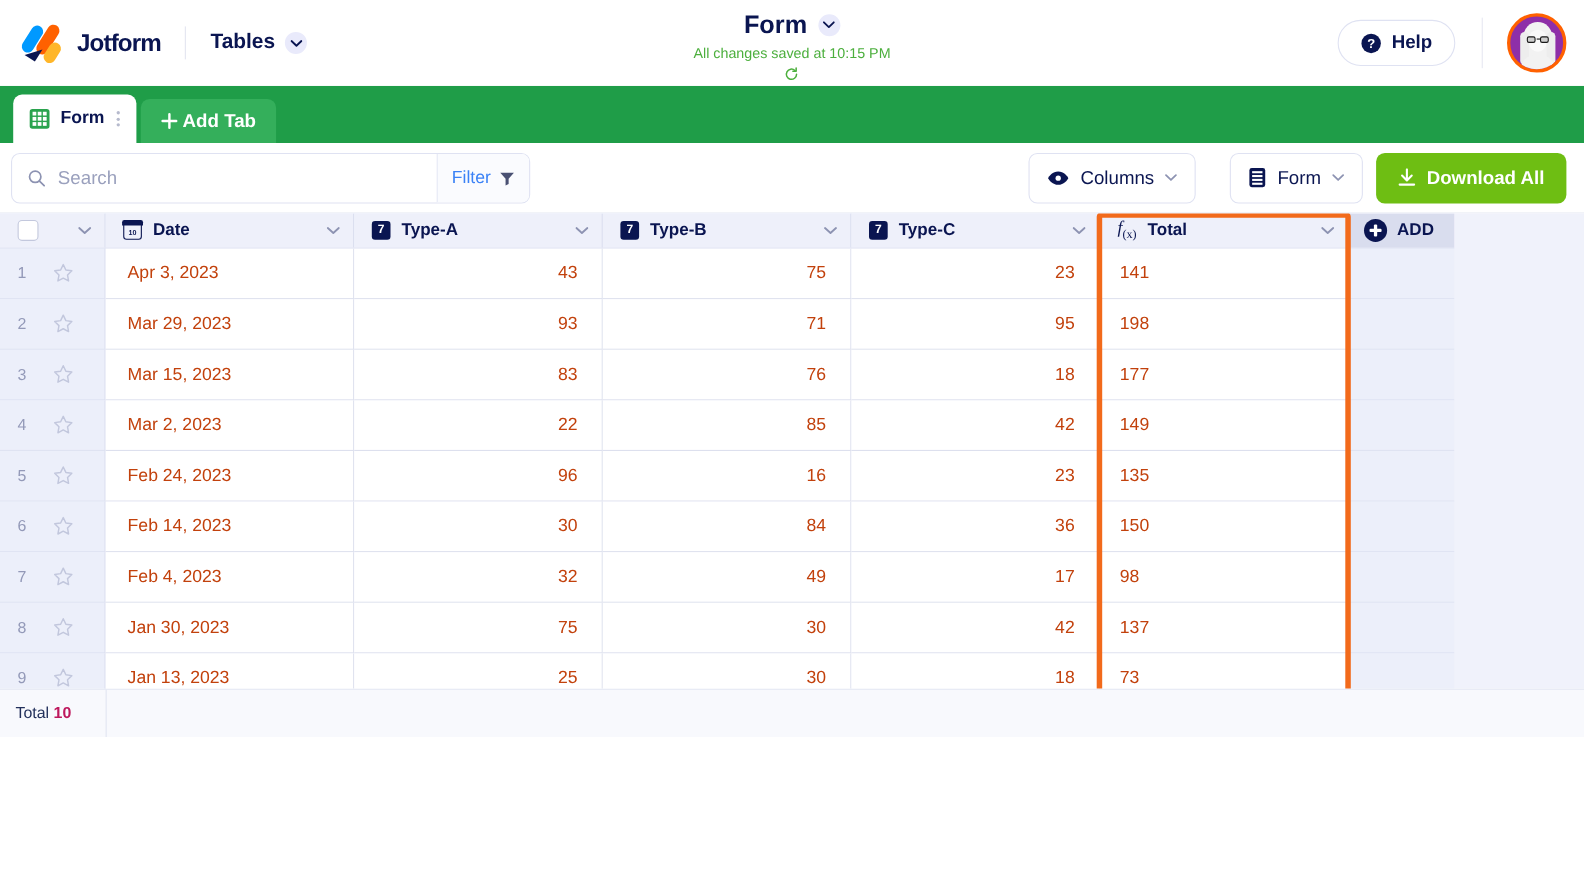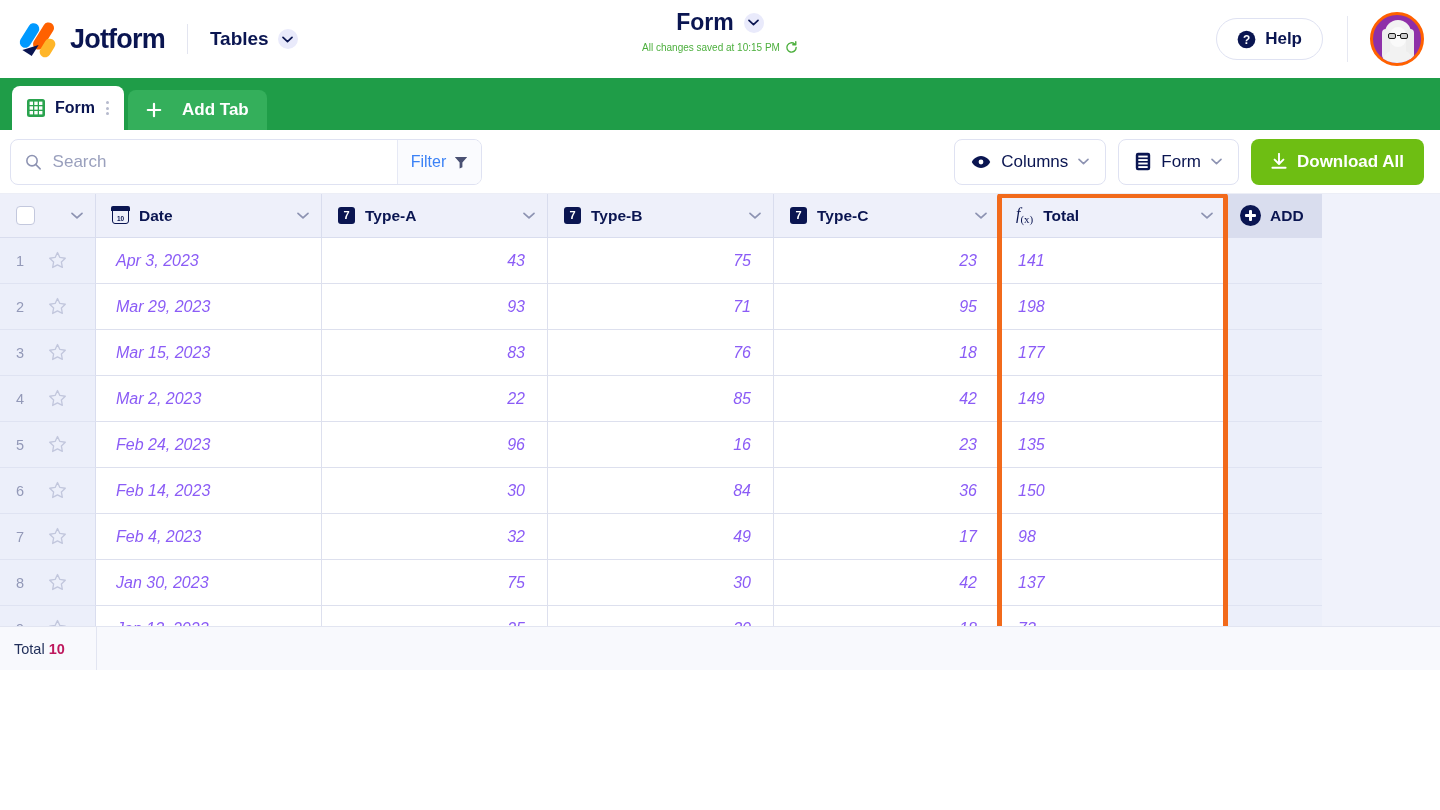--- a/index.html
+++ b/index.html
@@ -24,41 +24,41 @@
     width: 38px; height: 40px; position: relative; margin-right: 10px;
   }
   .logo-bar { position: absolute; border-radius: 6px; }
   .lb-blue  { width: 11px; height: 27px; background: #0099ff; left: 2px;  top: 3px;  transform: rotate(32deg); }
   .lb-orange{ width: 11px; height: 30px; background: #ff6100; left: 16px; top: 2px;  transform: rotate(32deg); }
   .lb-yellow{ width: 11px; height: 20px; background: #ffb629; left: 20px; top: 19px; transform: rotate(32deg); }
   .lb-navy  { width: 0; height: 0; left: 3px; top: 22px; border-radius: 0;
               border-left: 11px solid transparent; border-bottom: 13px solid #0a1551;
               transform: rotate(32deg); }
   .brand-name {
-    font-size: 27px; font-weight: bold; color: #0a1551; letter-spacing: -0.8px;
+    font-size: 22px; font-weight: bold; color: #0a1551; letter-spacing: -0.8px;
   }
   .brand-divider { width: 1px; height: 30px; background: #e3e5f0; margin: 0 22px 0 22px; }
   .tables-menu { display: flex; align-items: center; gap: 9px; cursor: pointer; }
   .tables-label { font-size: 19px; font-weight: bold; color: #0a1551; }
   .chip-caret {
     width: 20px; height: 20px; border-radius: 50%; background: #e9eafb;
     display: flex; align-items: center; justify-content: center;
   }
   .chip-caret svg { display: block; }
 
   .center-block {
     position: absolute; left: 0; right: 0; top: 9px;
     display: flex; flex-direction: column; align-items: center; pointer-events: none;
   }
   .center-block > * { pointer-events: auto; }
   .form-title-row { display: flex; align-items: center; gap: 10px; }
   .form-title { font-size: 23px; font-weight: bold; color: #0a1551; }
   .save-status {
-    margin-top: 5px; font-size: 10px; color: #4caf3d;
-    display: flex; align-items: center; gap: 5px;
+    margin-top: 5px; font-size: 13px; color: #4caf3d;
+    display: flex; align-items: center; gap: 5px; flex-direction: column;
   }
 
   .top-right { margin-left: auto; display: flex; align-items: center; gap: 14px; }
   .btn-share {
     display: flex; align-items: center; gap: 9px;
     height: 42px; padding: 0 22px; border-radius: 21px;
     background: #e9eafb; color: #0a1551; font-size: 17px; font-weight: bold;
     border: none; cursor: pointer;
   }
   .btn-help {
@@ -102,21 +102,21 @@
     height: 44px; min-width: 112px; background: #ffffff;
     border-radius: 8px 8px 0 0; display: flex; align-items: center;
     gap: 9px; padding: 0 11px 0 14px; cursor: pointer;
   }
   .tab-label { font-size: 16px; font-weight: bold; color: #0a1551; }
   .tab-dots { display: flex; flex-direction: column; gap: 2.5px; margin-left: 2px; cursor: pointer; }
   .tab-dots i { width: 3px; height: 3px; border-radius: 50%; background: #b6bacd; display: block; }
   .tab-add {
     height: 40px; margin-left: 4px; margin-bottom: 0;
     background: #34af5b; border-radius: 8px 8px 0 0;
-    display: flex; align-items: center; gap: 20px; padding: 0 18px;
+    display: flex; align-items: center; gap: 4px; padding: 0 18px;
     color: #ffffff; font-size: 17px; font-weight: bold; cursor: pointer;
   }
 
   
   .toolbar {
     height: 64px; background: #ffffff; display: flex; align-items: center;
     padding: 0 16px 0 10px; gap: 16px; border-bottom: 1px solid #eceef6;
   }
   .search-wrap {
     display: flex; align-items: stretch; width: 472px; height: 46px;
@@ -130,33 +130,33 @@
   .search-input::placeholder { color: #9aa0bd; }
   .filter-btn {
     width: 84px; background: #fafbfe; border-left: 1px solid #e6e9f5;
     display: flex; align-items: center; justify-content: center; gap: 8px;
     font-size: 16px; color: #3b82f6; cursor: pointer;
   }
   .tb-right { margin-left: auto; display: flex; align-items: center; gap: 12px; }
   .tb-btn {
     height: 46px; padding: 0 16px; border: 1px solid #dfe2f2; border-radius: 8px;
     background: #ffffff; display: flex; align-items: center; gap: 10px;
-    font-size: 17px; color: #0a1551; cursor: pointer;
+    font-size: 17px; color: #0a1551; cursor: pointer; margin-left: 19px;
   }
   .tb-btn-download {
     height: 46px; padding: 0 20px; border-radius: 8px; border: none;
     background: #6ebe13; color: #ffffff; font-size: 17px; font-weight: bold;
     display: flex; align-items: center; gap: 10px; cursor: pointer; justify-content: center;
   }
 
   
   .table-area { position: relative; background: #f0f2fb; height: 432px; overflow: hidden; }
   .grid { width: 1322px; }
 
-  .hdr-row { display: flex; height: 44px; background: #eef0fa; border-bottom: 1px solid #d9ddee; }
+  .hdr-row { display: flex; height: 32px; background: #eef0fa; border-bottom: 1px solid #d9ddee; }
   .hd {
     display: flex; align-items: center; border-right: 1px solid #d9ddee;
     font-size: 15.5px; font-weight: bold; color: #0a1551; background: #eef0fa;
   }
   .hd-check { width: 96px; justify-content: flex-start; gap: 0; padding-left: 16px; }
   .chk-box {
     width: 19px; height: 19px; border: 1.6px solid #c3c8dd; border-radius: 4px; background: #fff;
     cursor: pointer;
   }
   .hd-caret { margin-left: auto; margin-right: 12px; cursor: pointer; display: flex; }
@@ -199,21 +199,21 @@
   }
   .plus-circle::before {
     content: ""; position: absolute; width: 11px; height: 2.3px; background: #fff; border-radius: 1px;
   }
   .plus-circle::after {
     content: ""; position: absolute; width: 2.3px; height: 11px; background: #fff; border-radius: 1px;
   }
 
   .row { display: flex; height: 46px; }
   .cell { border-right: 1px solid #dde0ee; border-bottom: 1px solid #dde0ee; background: #ffffff;
-          display: flex; align-items: center; font-size: 16px; color: #8b5cf6; font-style: italic; }
+          display: flex; align-items: center; font-size: 16px; color: #c2410c; }
   .c-gutter {
     width: 96px; background: #eceffa; border-bottom: 1px solid #dfe3f2; border-right: 1px solid #d9ddee;
     display: flex; align-items: center; padding-left: 16px; gap: 0;
   }
   .rownum { width: 24px; font-size: 14.5px; color: #9399b8; text-align: left; }
   .star { margin-left: 8px; cursor: pointer; display: flex; }
   .c-date { width: 226px; padding-left: 20px; }
   .c-num  { width: 226px; justify-content: flex-end; padding-right: 22px; }
   .c-total{ width: 226px; padding-left: 18px; }
   .c-pad  { width: 96px; background: #eceffa; border-right: none; border-bottom: 1px solid #dfe3f2; }

